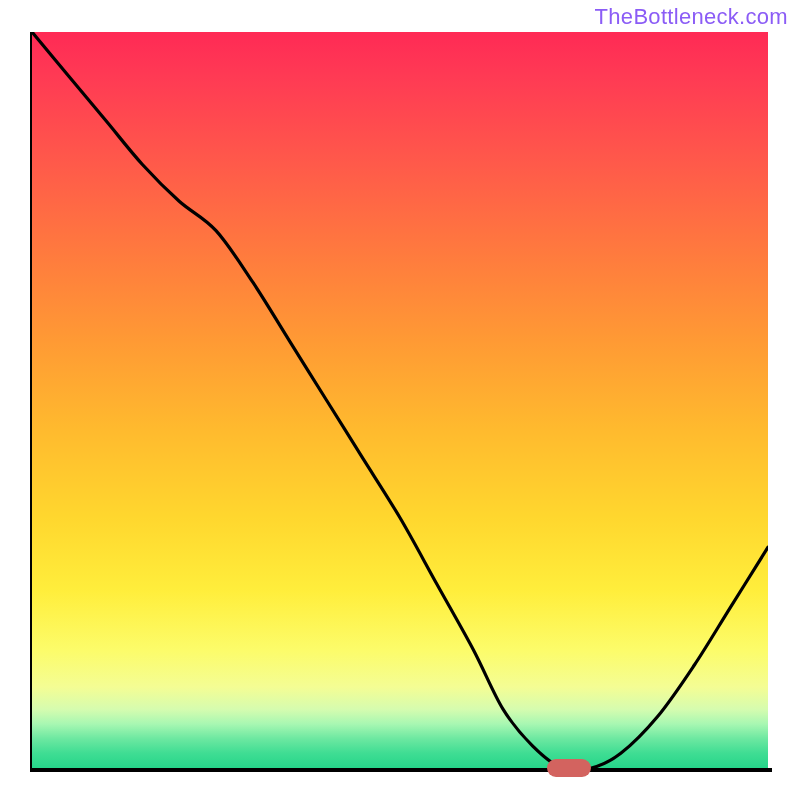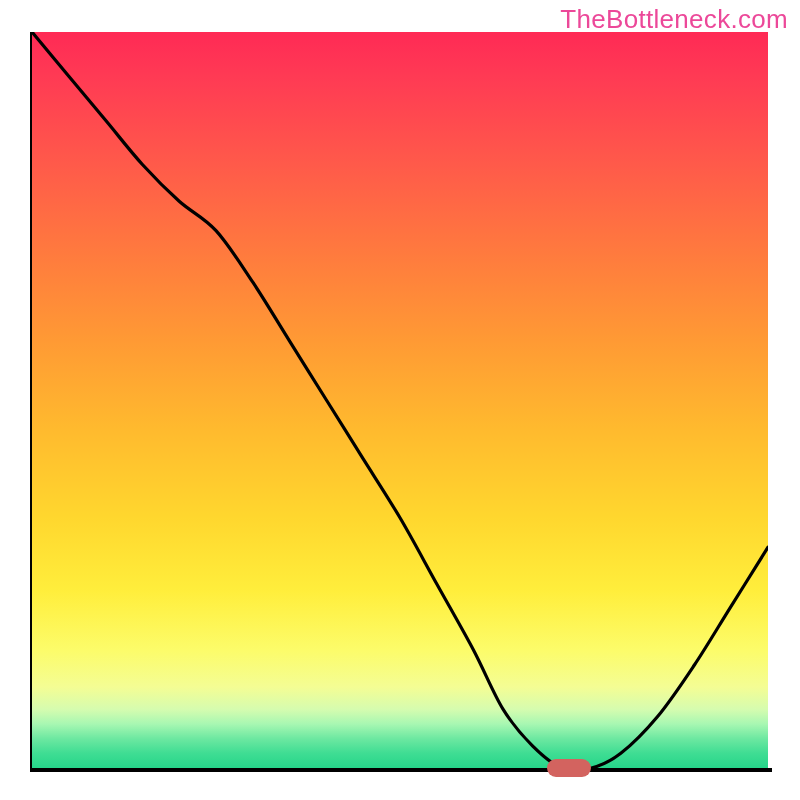--- a/index.html
+++ b/index.html
@@ -13,22 +13,22 @@
   }
   .chart-wrap {
     position: relative;
     width: 800px;
     height: 800px;
   }
   .watermark {
     position: absolute;
     top: 4px;
     right: 12px;
-    color: #ec4899;
-    font-size: 26px;
+    color: #8b5cf6;
+    font-size: 22px;
     font-weight: 500;
     letter-spacing: 0.3px;
     z-index: 3;
   }
   .plot-area {
     position: absolute;
     left: 32px;
     top: 32px;
     width: 736px;
     height: 736px;

